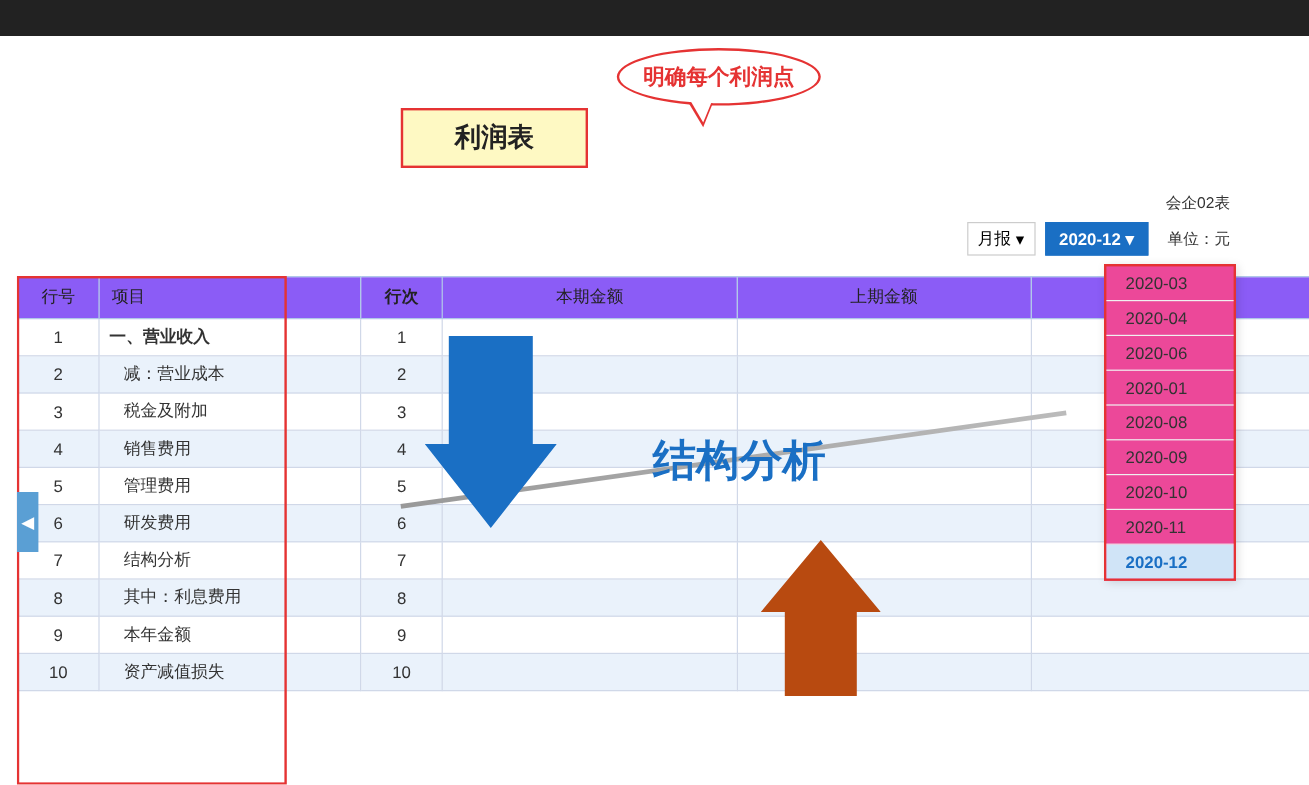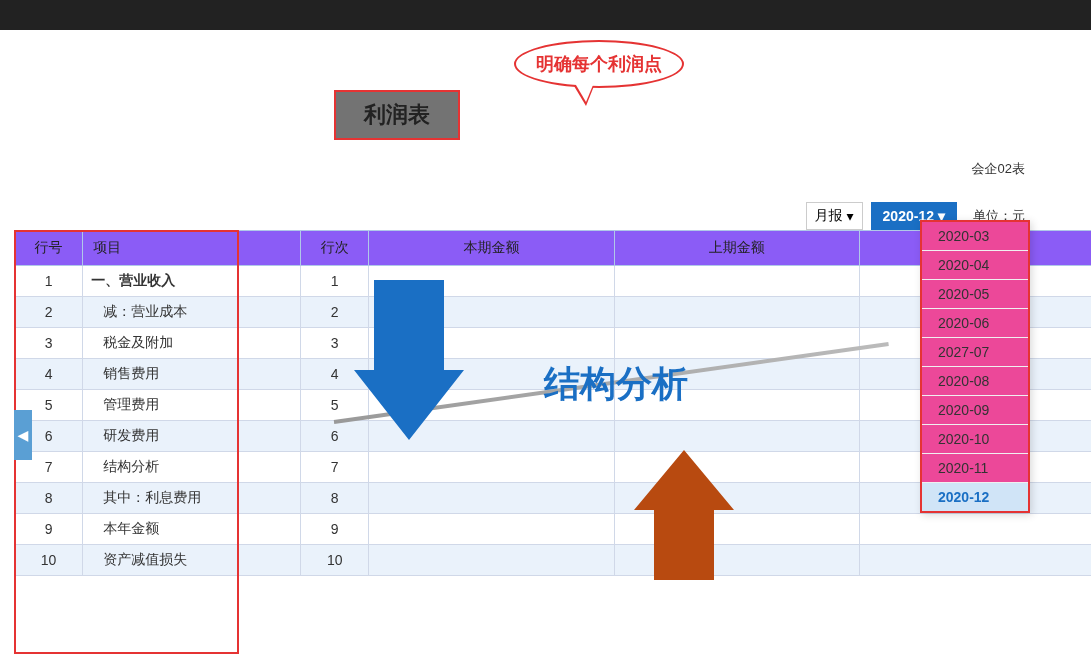--- a/index.html
+++ b/index.html
@@ -28,25 +28,25 @@
       overflow: hidden;
       margin-left: 14px;
     }
 
     
     .title-box {
       position: absolute;
       top: 60px;
       left: 320px;
       border: 2px solid #e53333;
-      padding: 8px 28px;
+      padding: 8px 43px;
       font-size: 22px;
       font-weight: bold;
       color: #222;
-      background: #737373;
+      background: #fef9c3;
       z-index: 10;
     }
 
     
     .speech-bubble {
       position: absolute;
       top: 10px;
       left: 500px;
       z-index: 10;
     }
@@ -88,21 +88,21 @@
       position: absolute;
       top: 130px;
       right: 80px;
       font-size: 13px;
       color: #333;
     }
 
     
     .controls-row {
       position: absolute;
-      top: 172px;
+      top: 155px;
       right: 80px;
       display: flex;
       align-items: center;
       gap: 8px;
       z-index: 20;
     }
 
     .report-type-select {
       border: 1px solid #ccc;
       padding: 4px 8px;
@@ -192,21 +192,21 @@
       padding: 6px 10px;
       text-align: center;
       color: #333;
     }
 
     tr:nth-child(even) td { background: #eaf2fb; }
     tr:nth-child(odd) td { background: #fff; }
 
     .col-hang { width: 50px; }
     .col-item { width: 160px; text-align: left; }
-    .col-hangci { width: 50px; }
+    .col-hangci { width: 50px; font-weight: bold; }
     .col-amount { width: 180px; }
 
     td.item-cell { text-align: left; padding-left: 20px; }
     td.item-cell-bold { text-align: left; padding-left: 8px; font-weight: bold; }
 
     
     .table-highlight {
       position: absolute;
       top: 200px;
       left: 0;
@@ -314,23 +314,22 @@
     <div class="date-select-btn">
       <span>2020-12</span>
       <span>▾</span>
     </div>
     <span class="unit-label">单位：元</span>
   </div>
 
   <div class="dropdown-container" id="dropdown-list">
   <div class="dropdown-item">2020-03</div>
       <div class="dropdown-item">2020-04</div>
-      <div class="dropdown-item">2020-05</div>
       <div class="dropdown-item">2020-06</div>
-      <div class="dropdown-item">2027-07</div>
+      <div class="dropdown-item">2020-01</div>
       <div class="dropdown-item">2020-08</div>
       <div class="dropdown-item">2020-09</div>
       <div class="dropdown-item">2020-10</div>
       <div class="dropdown-item">2020-11</div>
       <div class="dropdown-item selected">2020-12</div>
     </div>
 
   <div class="table-highlight"></div>
 
   <div class="table-wrapper">

